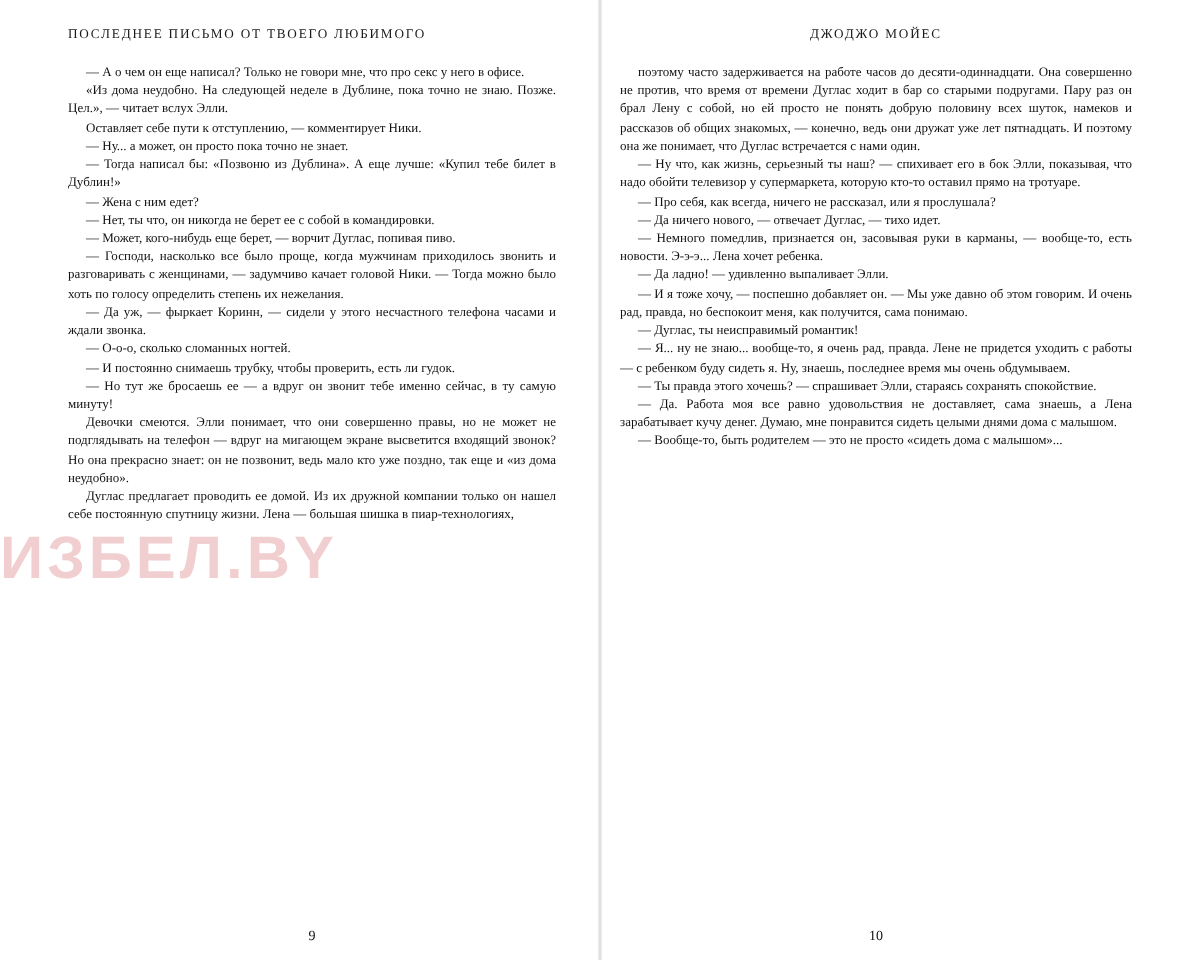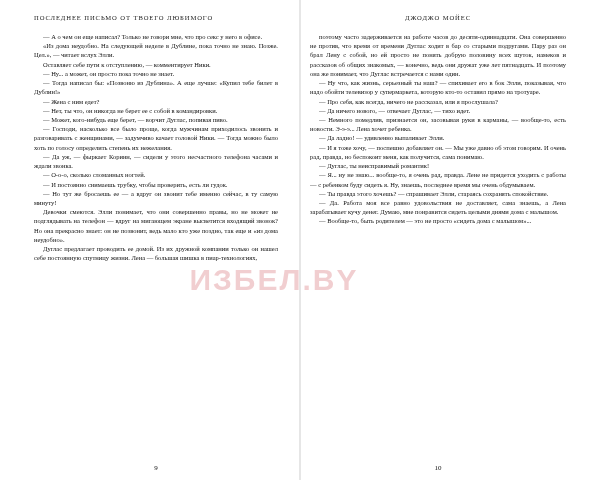--- a/index.html
+++ b/index.html
@@ -80,21 +80,20 @@
   .page.left .folio { padding-left: 0; }
   .watermark {
     position: absolute;
     left: 0;
     top: 0;
     width: 548px;
     height: 480px;
     pointer-events: none;
     display: flex;
     align-items: center;
-    justify-content: center;
   }
   .watermark span {
     font-family: "Liberation Sans", sans-serif;
     font-size: 30px;
     font-weight: bold;
     color: rgba(190, 30, 40, 0.22);
     letter-spacing: 2px;
     transform: translate(0px, 40px);
   }
 </style>

